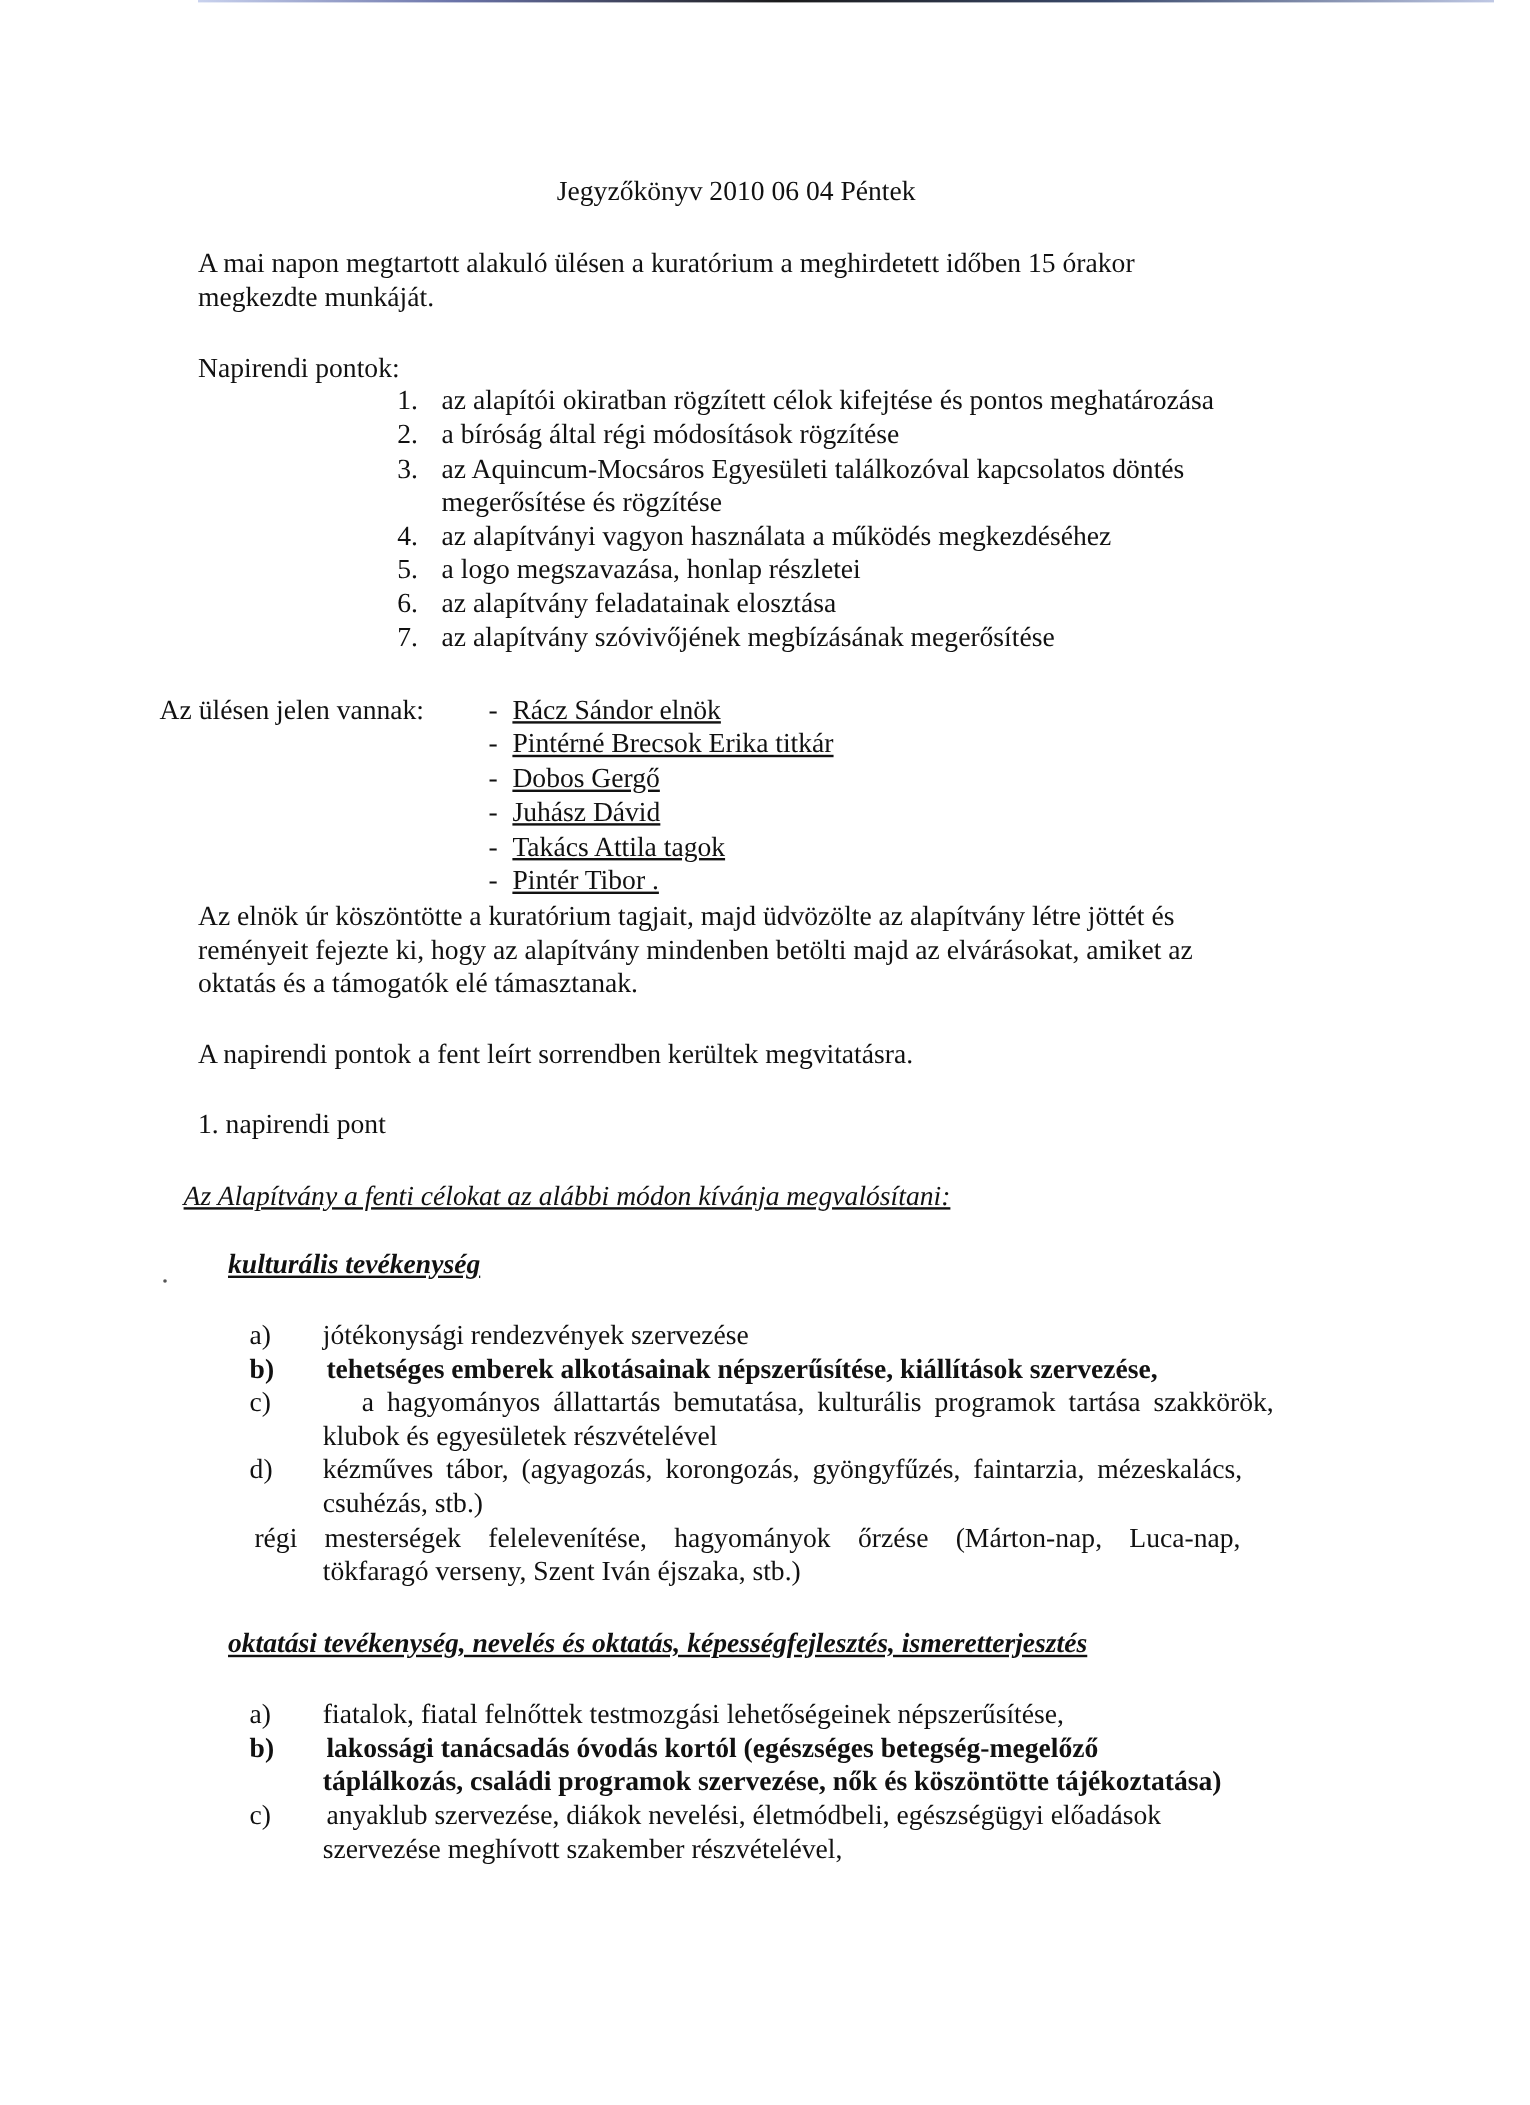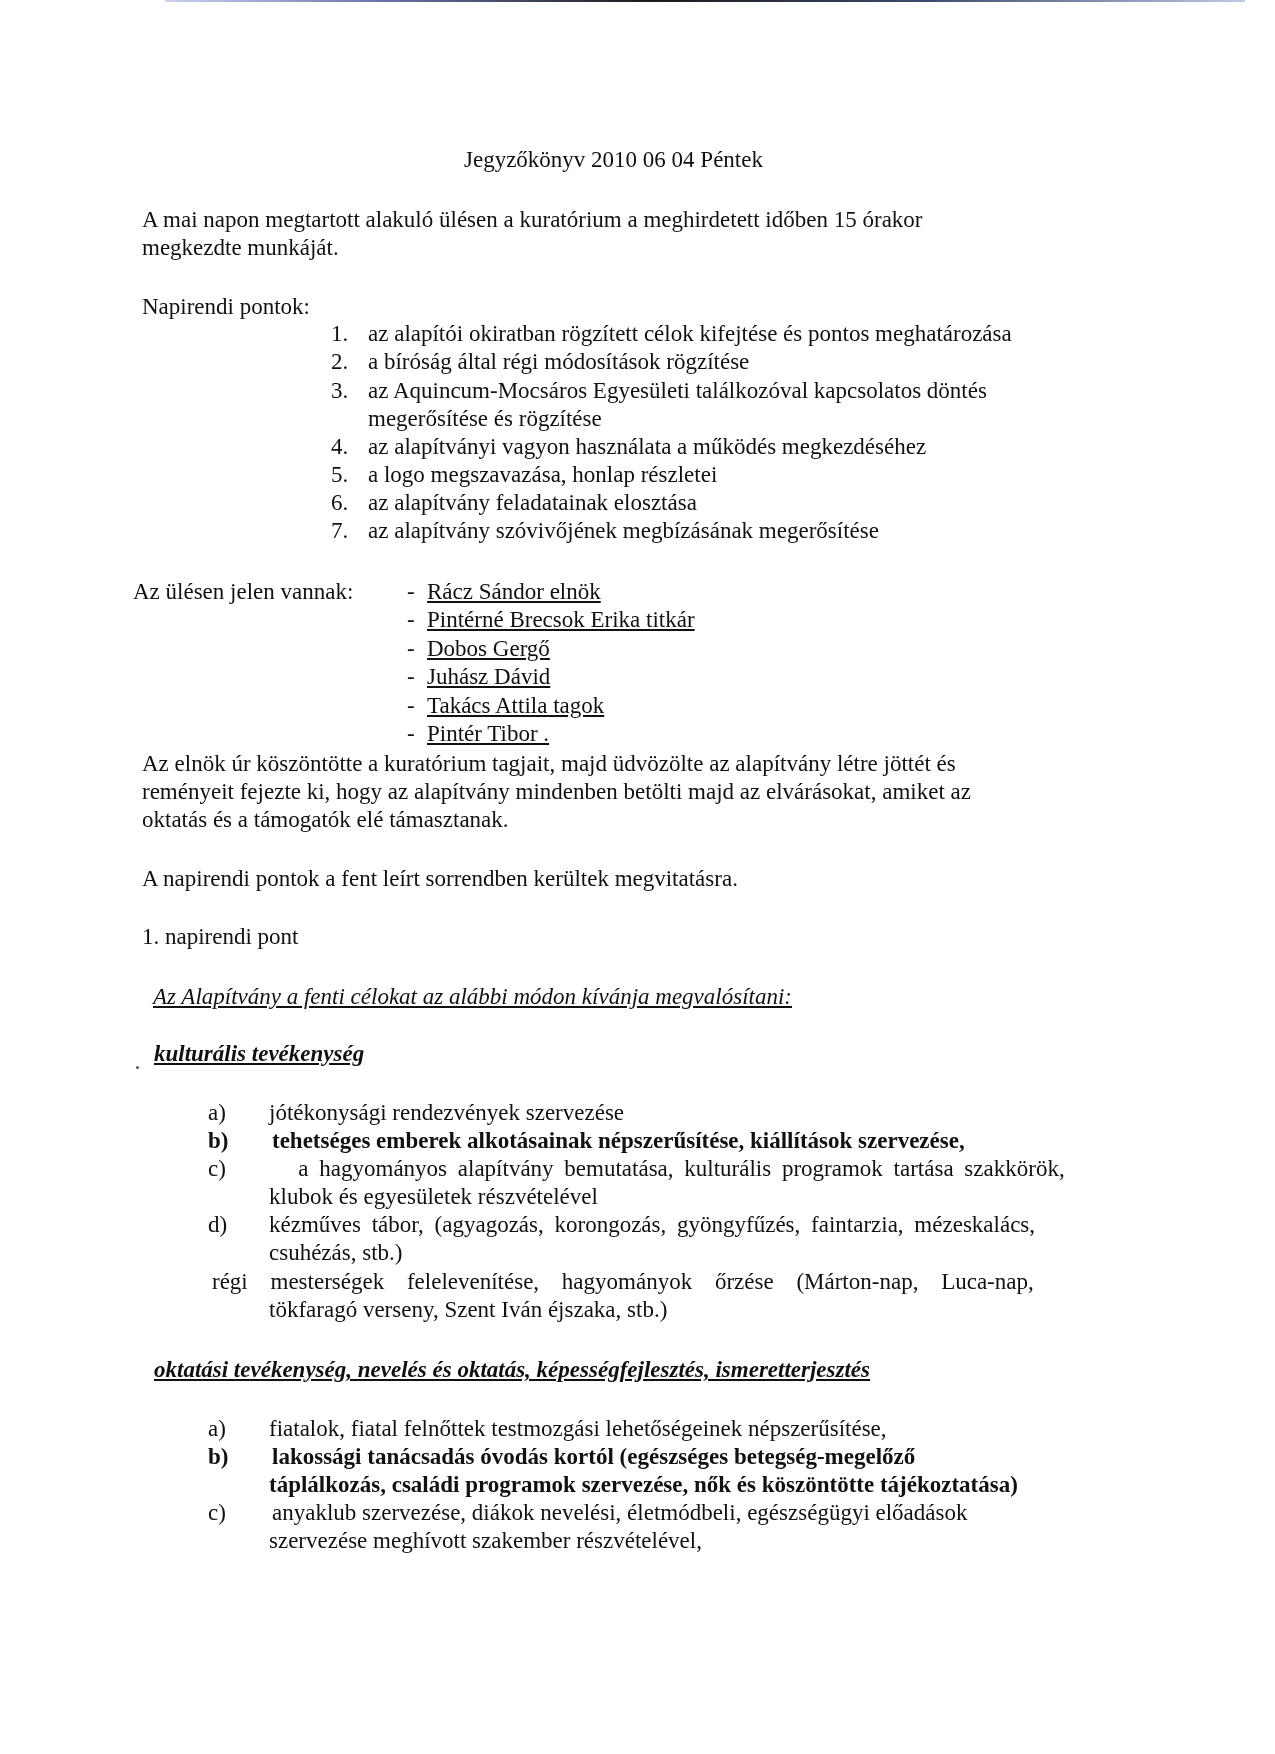--- a/index.html
+++ b/index.html
@@ -6,28 +6,28 @@
     body {
       width: 1275px; height: 1754px; background: #ffffff; position: relative; overflow: hidden;
       font-family: "Liberation Serif", serif; color: #111; font-size: 23px;
     }
     .scanline-top {
       position: absolute; top: 0; left: 165px; width: 1080px; height: 2px;
       background: linear-gradient(90deg, #c9d2ee 0%, #6a73a8 20%, #1a1a1a 45%, #3b4a6c 70%, #bfc8e4 100%);
     }
     .t { position: absolute; white-space: nowrap; line-height: 28px; transform-origin: left top; }
     .title { left: 464px; top: 146px; }
-    .i1 { left: 142px; }
+    .i1 { left: 165px; }
     .num { position: absolute; left: 331px; width: 30px; }
     .numtxt { position: absolute; left: 368px; }
     .dash-label { left: 133px; }
     .dash { position: absolute; left: 407px; }
     .dashtxt { position: absolute; left: 427px; text-decoration: underline; }
     .u { text-decoration: underline; font-style: italic; }
-    .bi { font-weight: bold; font-style: italic; text-decoration: underline; }
+    .bi { font-weight: bold; font-style: italic; text-decoration: underline; margin-left: 36px; }
     .bold { font-weight: bold; }
     .letter { position: absolute; left: 208px; }
     .ltxt { position: absolute; left: 269px; text-align: center; }
     .dot { position: absolute; left: 136px; top: 1066px; width: 3px; height: 3px; background: #555; border-radius: 50%; }
   </style>
 </head>
 <body>
 
 <div class="scanline-top"></div>
 
@@ -118,21 +118,21 @@
   <div class="t" style="top:1099px;left:0">
     <span class="letter">a)</span>
     <span class="ltxt">jótékonysági rendezvények szervezése</span>
   </div>
   <div class="t bold" style="top:1127px;left:0">
     <span class="letter">b)</span>
     <span class="ltxt" style="left:272px">tehetséges emberek alkotásainak népszerűsítése, kiállítások szervezése,</span>
   </div>
   <div class="t" style="top:1155px;left:0">
     <span class="letter">c)</span>
-    <span class="ltxt" style="left:264px;width:835px;word-spacing:5px">a hagyományos alapítvány bemutatása, kulturális programok tartása szakkörök,</span>
+    <span class="ltxt" style="left:264px;width:835px;word-spacing:5px">a hagyományos állattartás bemutatása, kulturális programok tartása szakkörök,</span>
   </div>
   <div class="t" style="top:1183px;left:0">
     <span class="ltxt">klubok és egyesületek részvételével</span>
   </div>
   <div class="t" style="top:1211px;left:0">
     <span class="letter">d)</span>
     <span class="ltxt" style="word-spacing:5px">kézműves tábor, (agyagozás, korongozás, gyöngyfűzés, faintarzia, mézeskalács,</span>
   </div>
   <div class="t" style="top:1239px;left:0">
     <span class="ltxt">csuhézás, stb.)</span>

